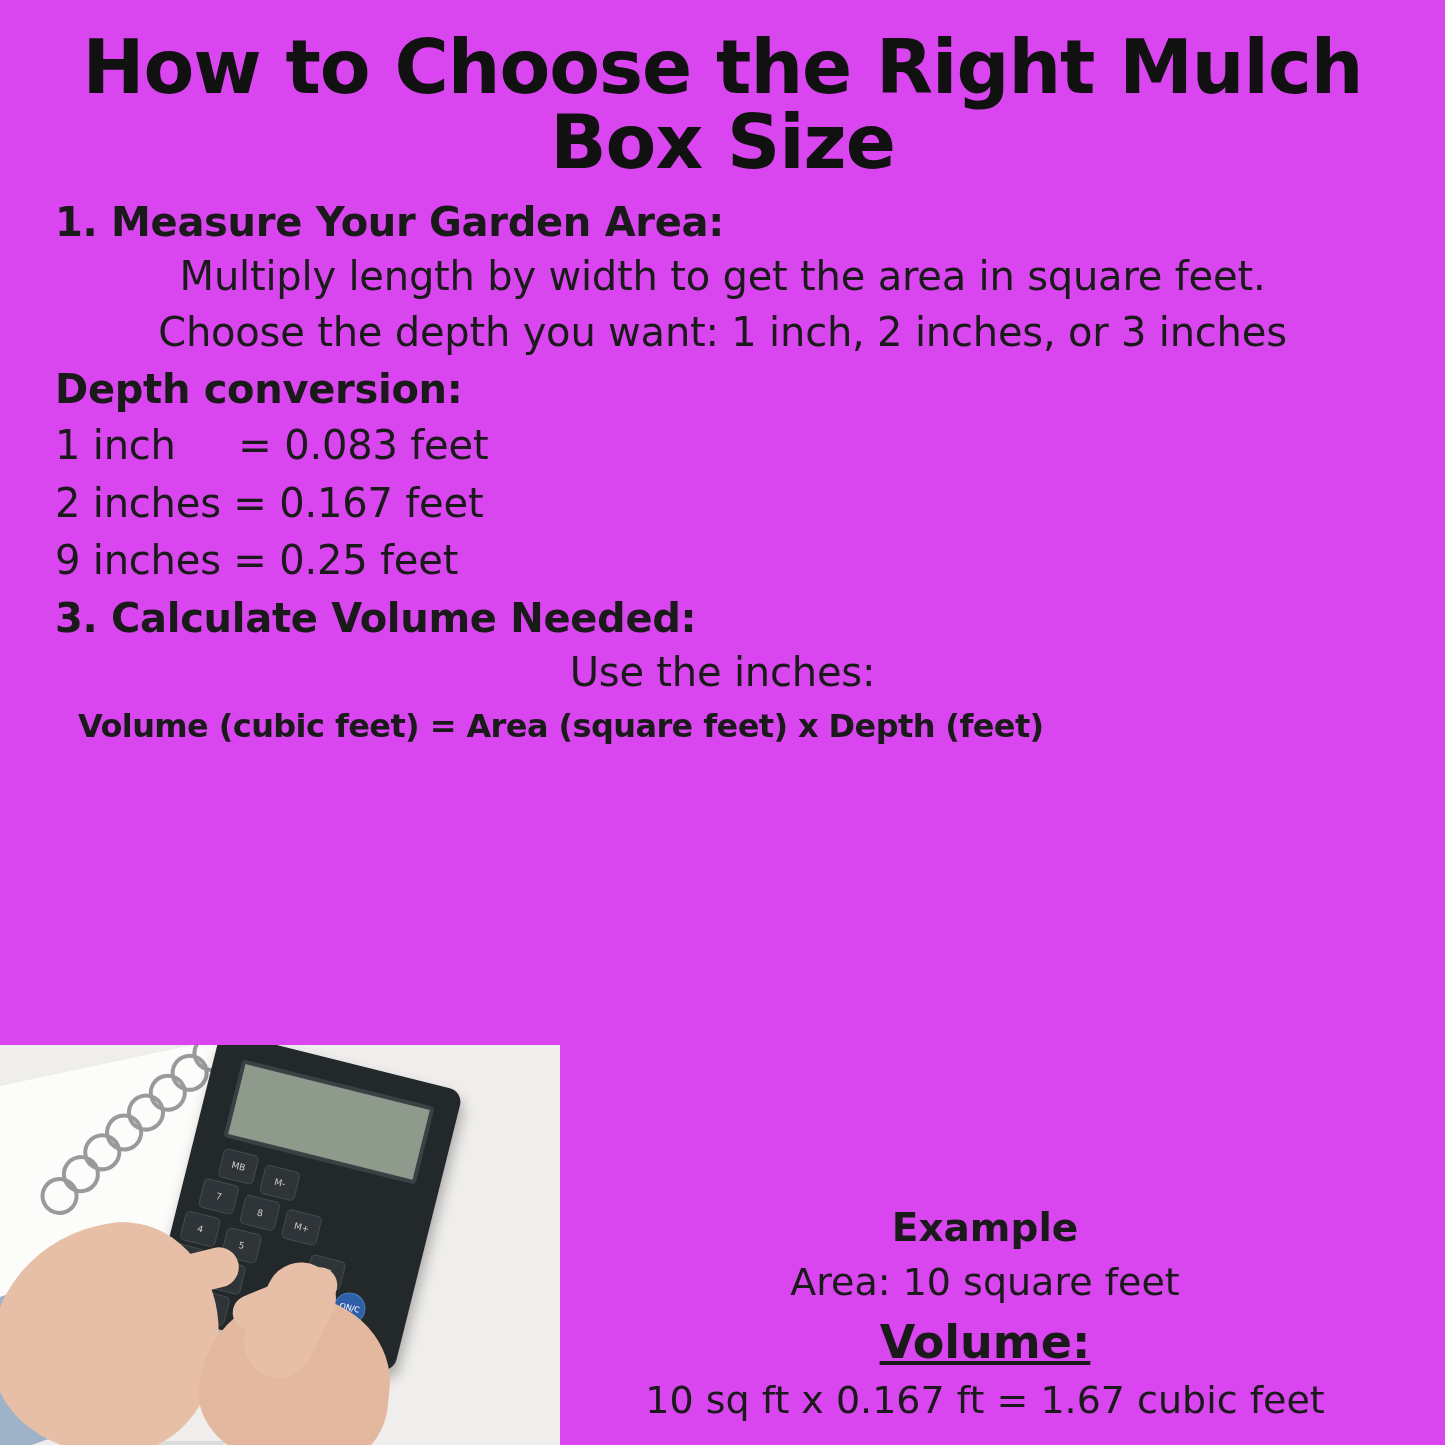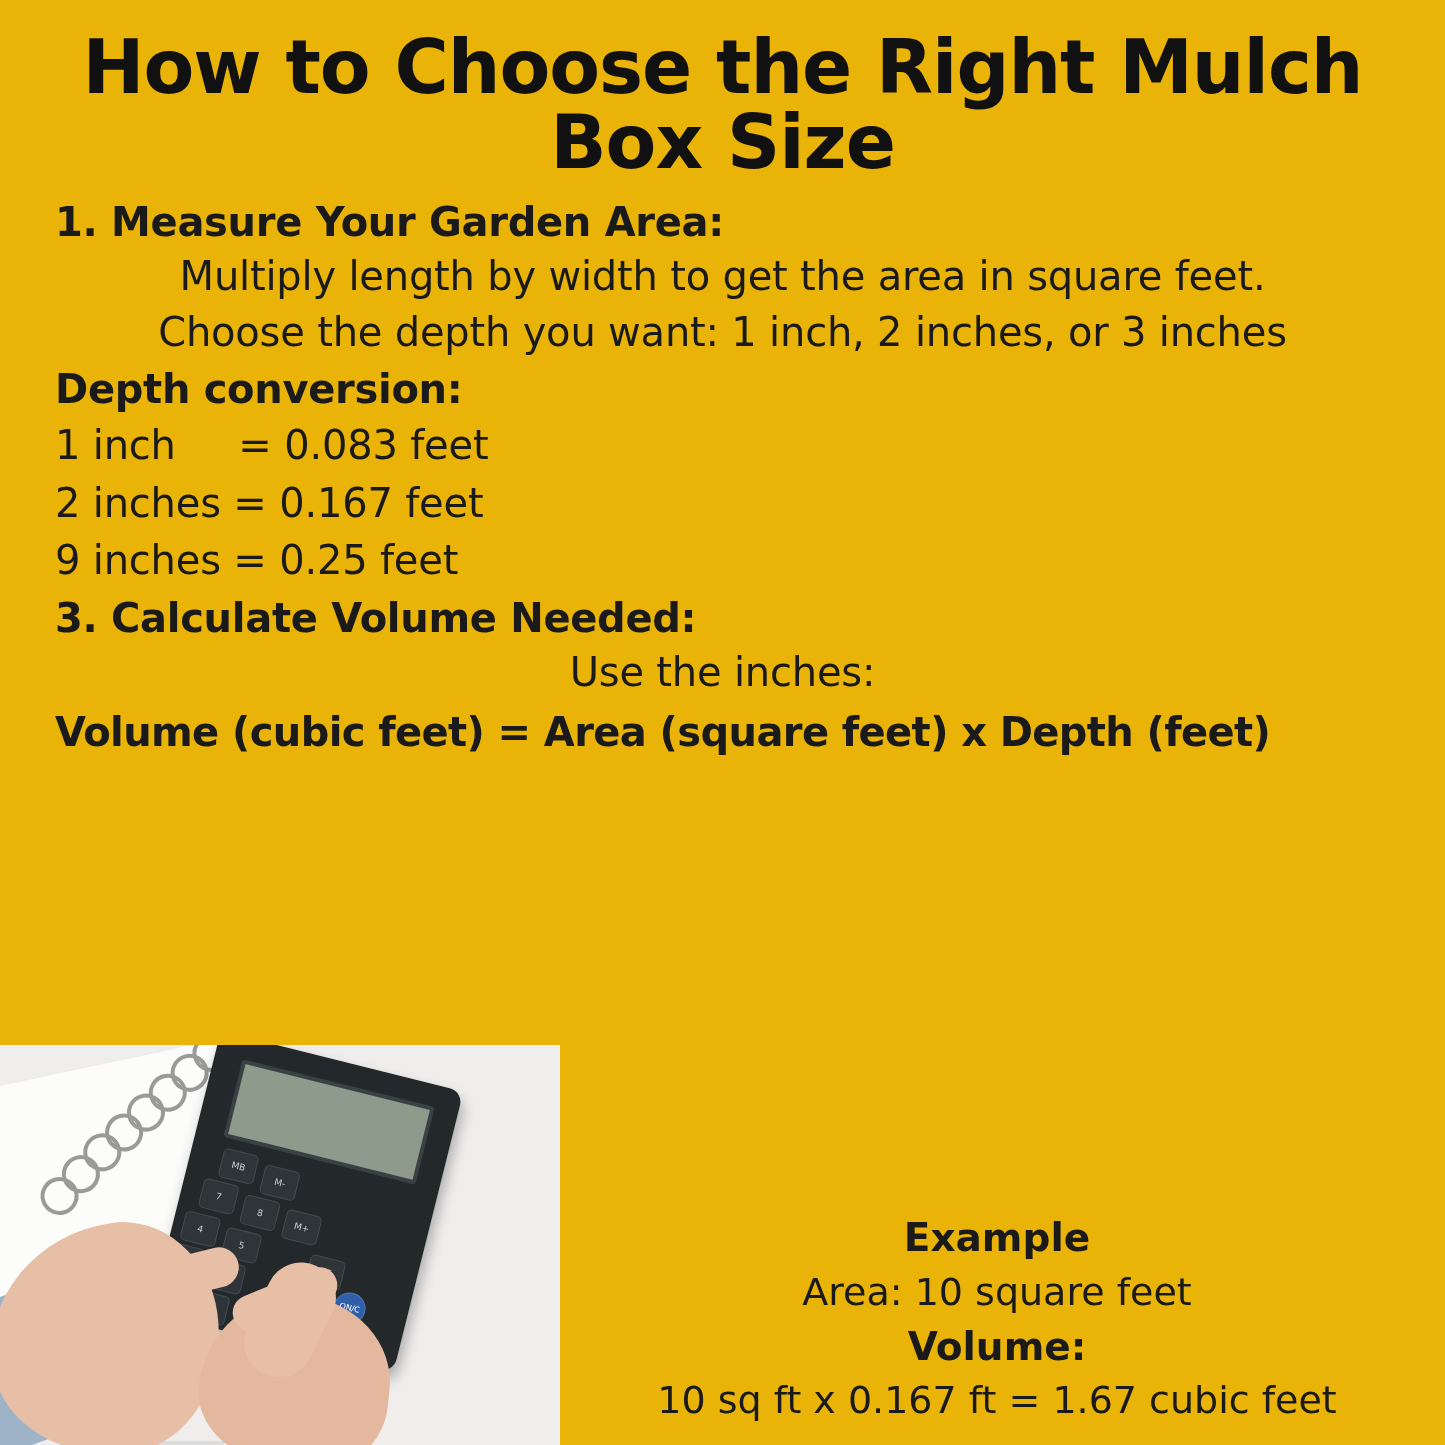--- a/index.html
+++ b/index.html
@@ -13,21 +13,21 @@
     font-family: "DejaVu Sans", sans-serif;
     color: #1a1a1a;
     overflow: hidden;
     position: relative;
   }
 
   .page {
     position: relative;
     width: 1445px;
     height: 1445px;
-    background: #eab308;
+    background: #d946ef;
     box-sizing: border-box;
     padding: 30px 55px 0 55px;
   }
 
   .title {
     font-size: 74px;
     font-weight: bold;
     line-height: 1.02;
     text-align: center;
     letter-spacing: -1px;
@@ -58,57 +58,59 @@
 
   .conv-row {
     font-size: 40px;
     line-height: 1.33;
     margin: 4px 0;
     white-space: pre;
     letter-spacing: -0.2px;
   }
 
   .formula {
-    font-size: 40px;
+    font-size: 32px;
     font-weight: bold;
     line-height: 1.3;
     margin-top: 8px;
     letter-spacing: -0.6px;
+    margin-left: 23px;
   }
 
   
   .bottom {
     position: absolute;
     left: 0;
     right: 0;
     bottom: 0;
     height: 400px;
   }
 
   .example {
     position: absolute;
-    right: 48px;
+    right: 60px;
     bottom: 18px;
     width: 800px;
     text-align: center;
   }
   .ex-title {
     font-size: 39px;
     font-weight: bold;
     line-height: 1.35;
     margin-bottom: 2px;
   }
   .ex-line {
     font-size: 38px;
     line-height: 1.36;
   }
   .ex-sub {
-    font-size: 39px;
+    font-size: 46px;
     font-weight: bold;
     line-height: 1.45;
+    text-decoration: underline;
   }
 
   
   .photo {
     position: absolute;
     left: 0;
     bottom: 0;
     width: 560px;
     height: 400px;
     overflow: hidden;

